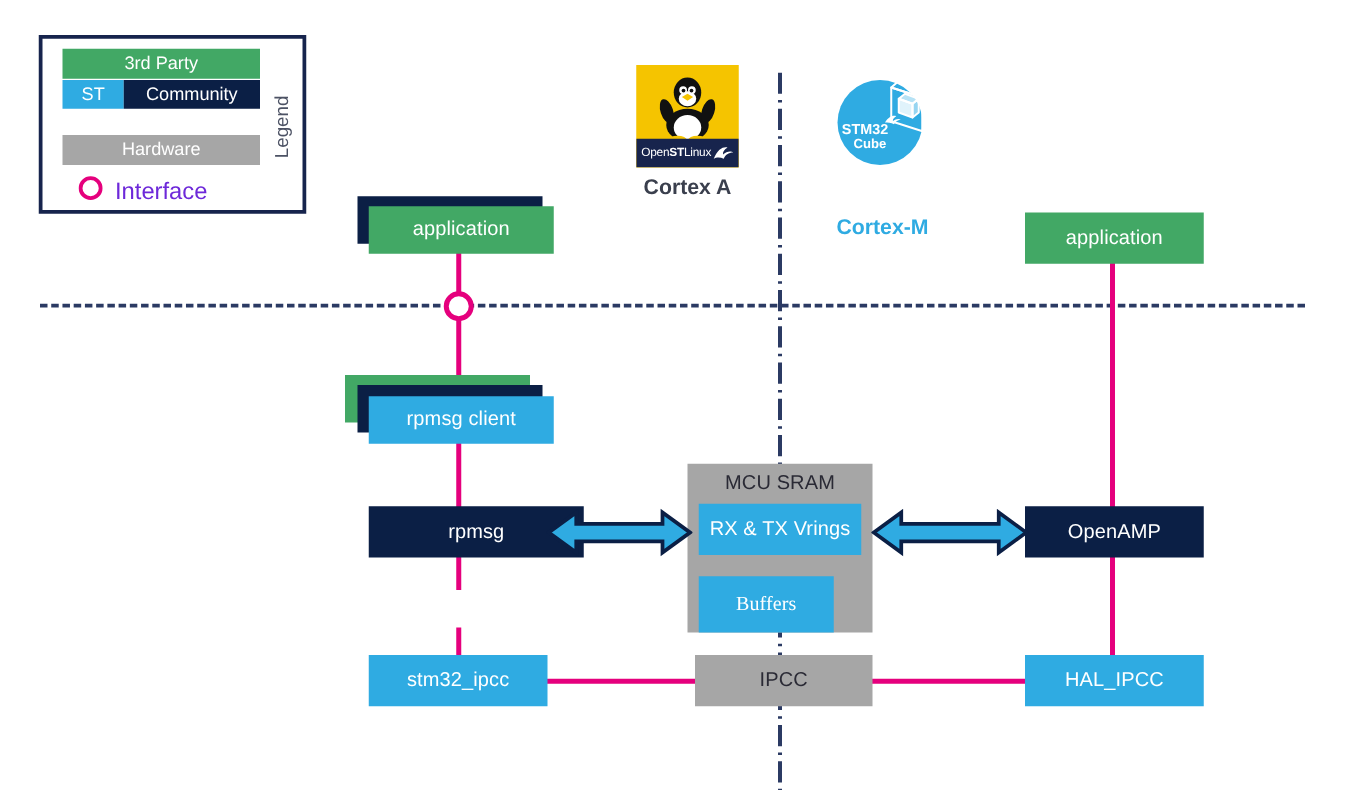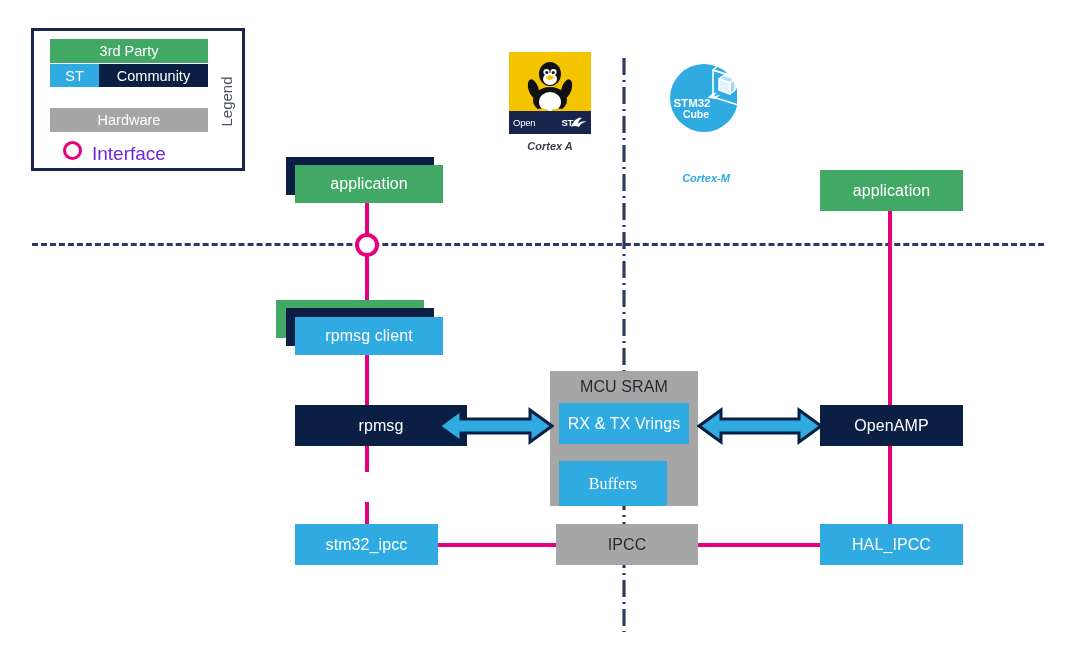--- a/index.html
+++ b/index.html
@@ -105,42 +105,40 @@
     position: absolute;
     left: 0; bottom: 0;
     width: 100%; height: 23px;
     background: #17244d;
     display: flex; align-items: center;
     color: #ffffff;
     font-size: 9.5px;
     padding-left: 4px;
     box-sizing: border-box;
     letter-spacing: -.2px;
-    gap: 26px;
   }
   #logo-linux-footer b { font-weight: 700; }
   #logo-linux-butterfly {
     position: absolute;
     right: 4px; bottom: 4px;
     width: 17px; height: 14px;
   }
 
   
   #logo-cube {
     position: absolute;
     left: 668px; top: 58px;
     width: 76px; height: 76px;
   }
 
   .cortex-label {
     position: absolute;
-    font-size: 11px;
+    font-size: 17px;
     font-weight: 700;
     white-space: nowrap;
-    font-style: italic;
   }
 
   
   .pinkline { position: absolute; background: #e5007d; }
 
   .dashdot-h {
     position: absolute;
     height: 0;
     border-top: 3px dashed #2b3a63;
   }

